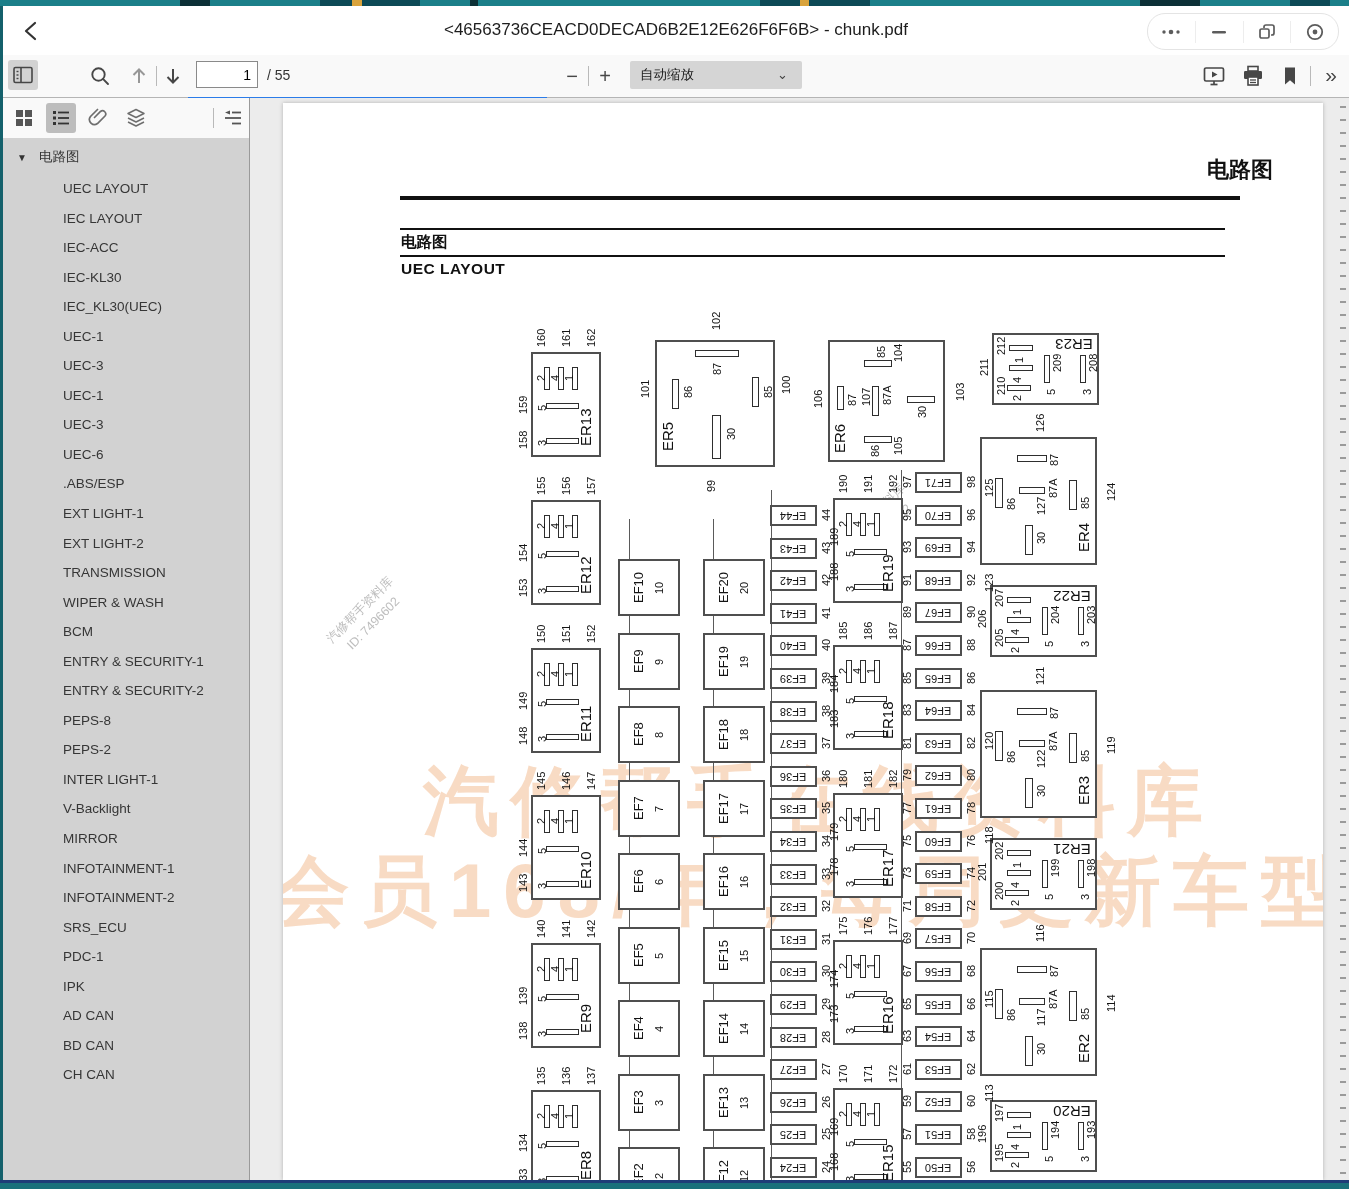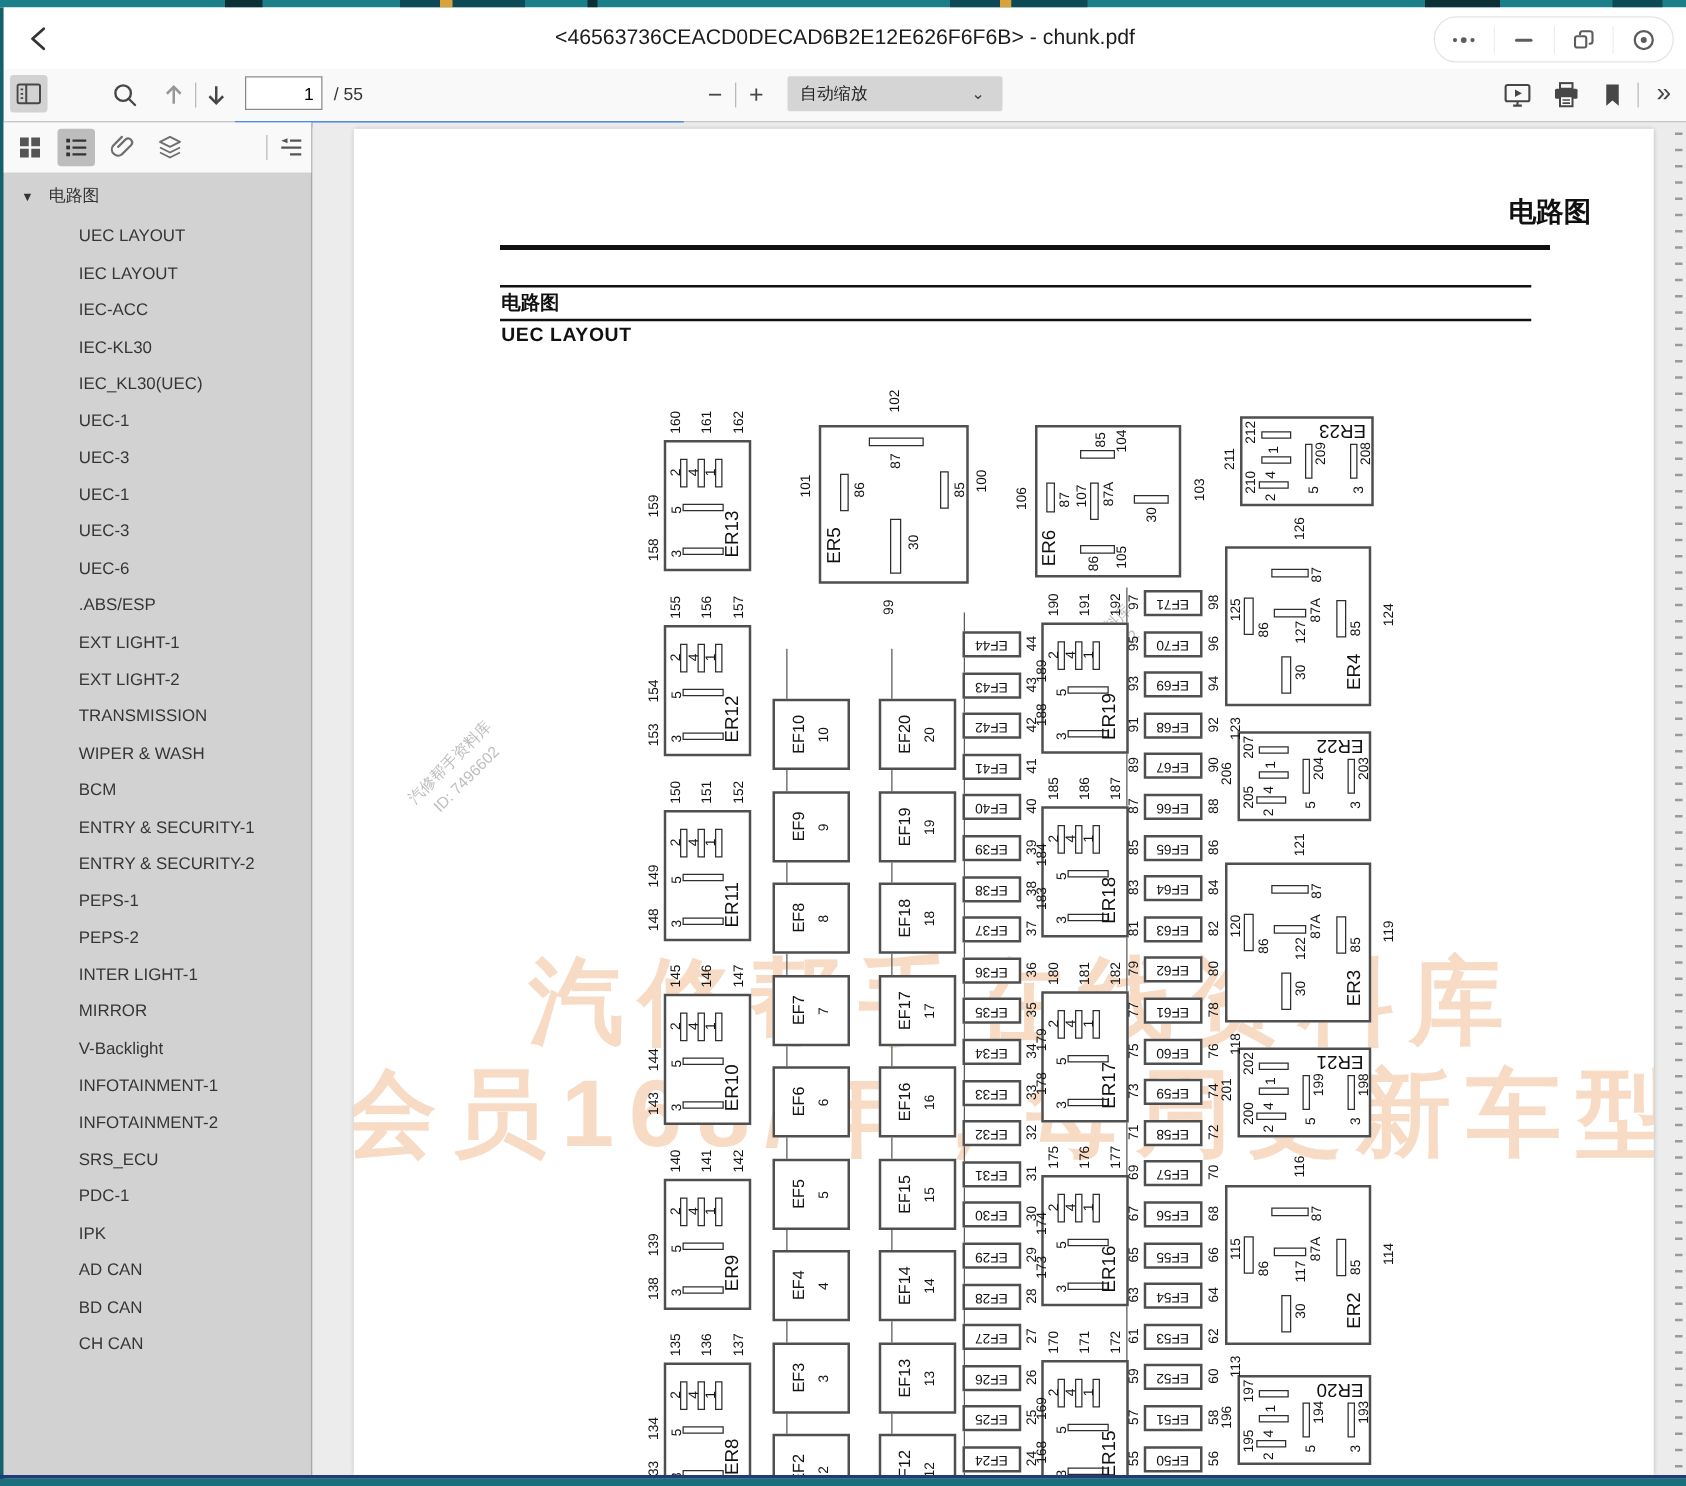--- a/index.html
+++ b/index.html
@@ -253,25 +253,25 @@
           <div class="outline-item">UEC-3</div>
           <div class="outline-item">UEC-6</div>
           <div class="outline-item">.ABS/ESP</div>
           <div class="outline-item">EXT LIGHT-1</div>
           <div class="outline-item">EXT LIGHT-2</div>
           <div class="outline-item">TRANSMISSION</div>
           <div class="outline-item">WIPER &amp; WASH</div>
           <div class="outline-item">BCM</div>
           <div class="outline-item">ENTRY &amp; SECURITY-1</div>
           <div class="outline-item">ENTRY &amp; SECURITY-2</div>
-          <div class="outline-item">PEPS-1</div>
+          <div class="outline-item">PEPS-8</div>
           <div class="outline-item">PEPS-2</div>
           <div class="outline-item">INTER LIGHT-1</div>
+          <div class="outline-item">V-Backlight</div>
           <div class="outline-item">MIRROR</div>
-          <div class="outline-item">V-Backlight</div>
           <div class="outline-item">INFOTAINMENT-1</div>
           <div class="outline-item">INFOTAINMENT-2</div>
           <div class="outline-item">SRS_ECU</div>
           <div class="outline-item">PDC-1</div>
           <div class="outline-item">IPK</div>
           <div class="outline-item">AD CAN</div>
           <div class="outline-item">BD CAN</div>
           <div class="outline-item">CH CAN</div>
         </div>
     </div>

